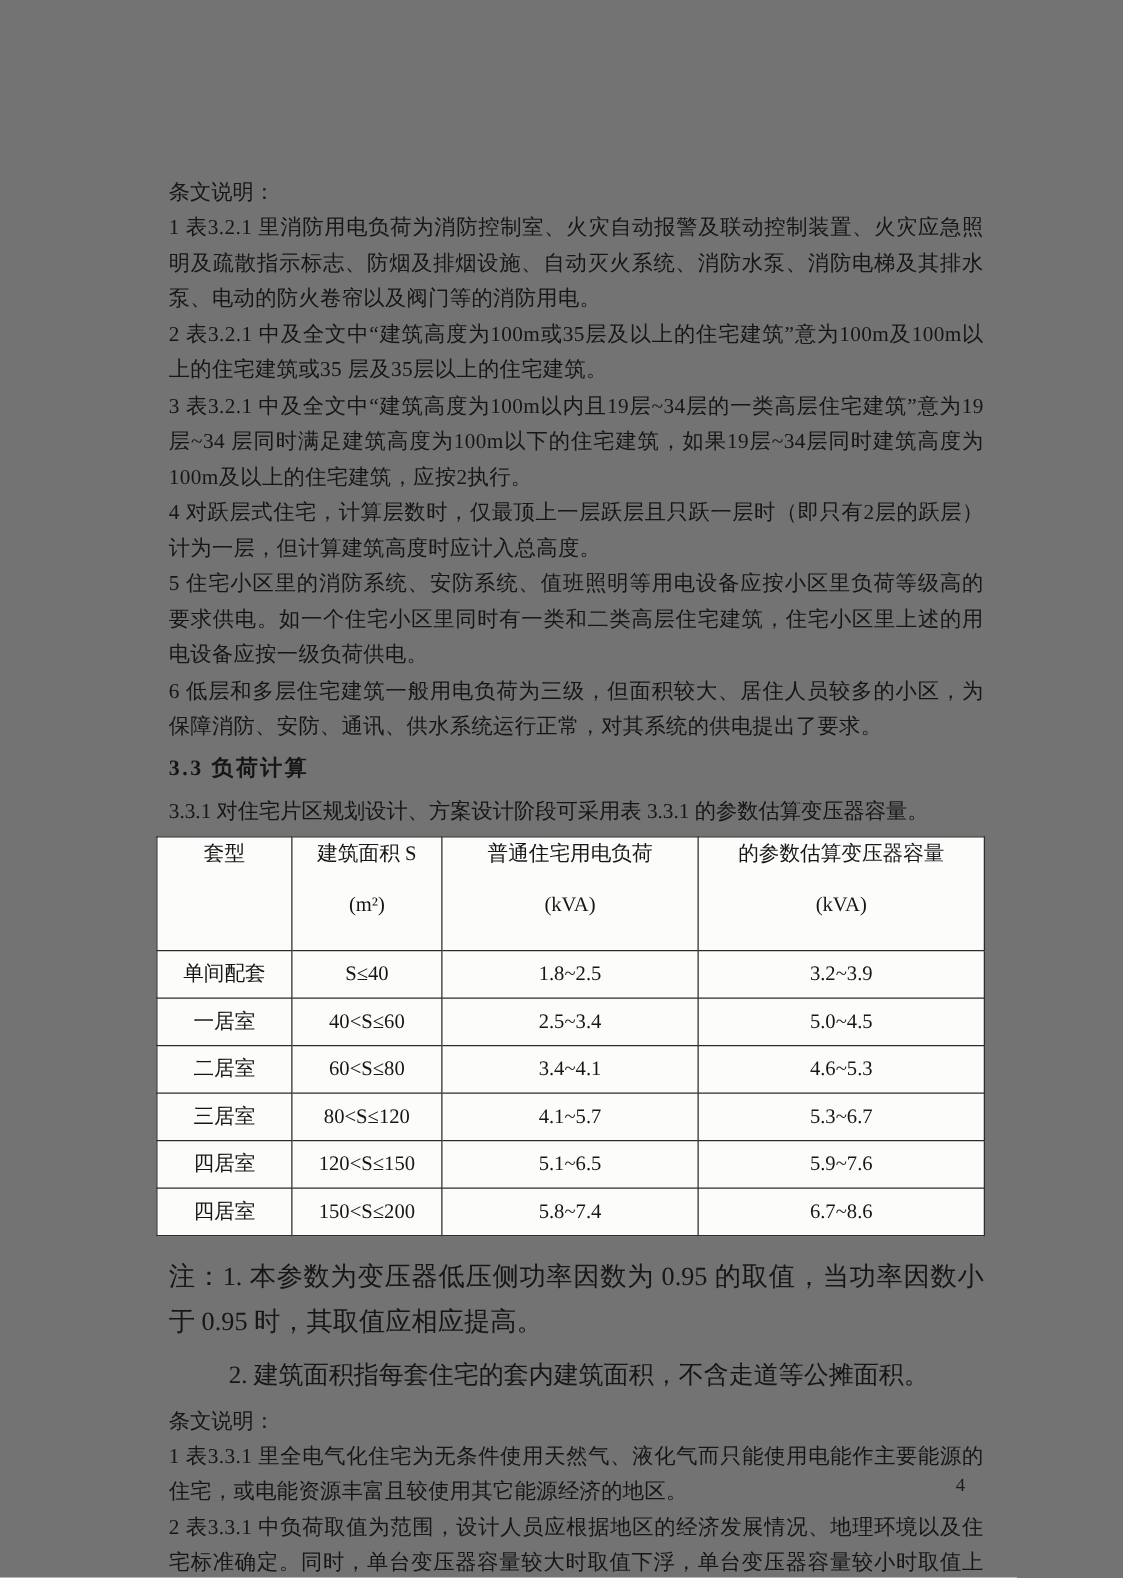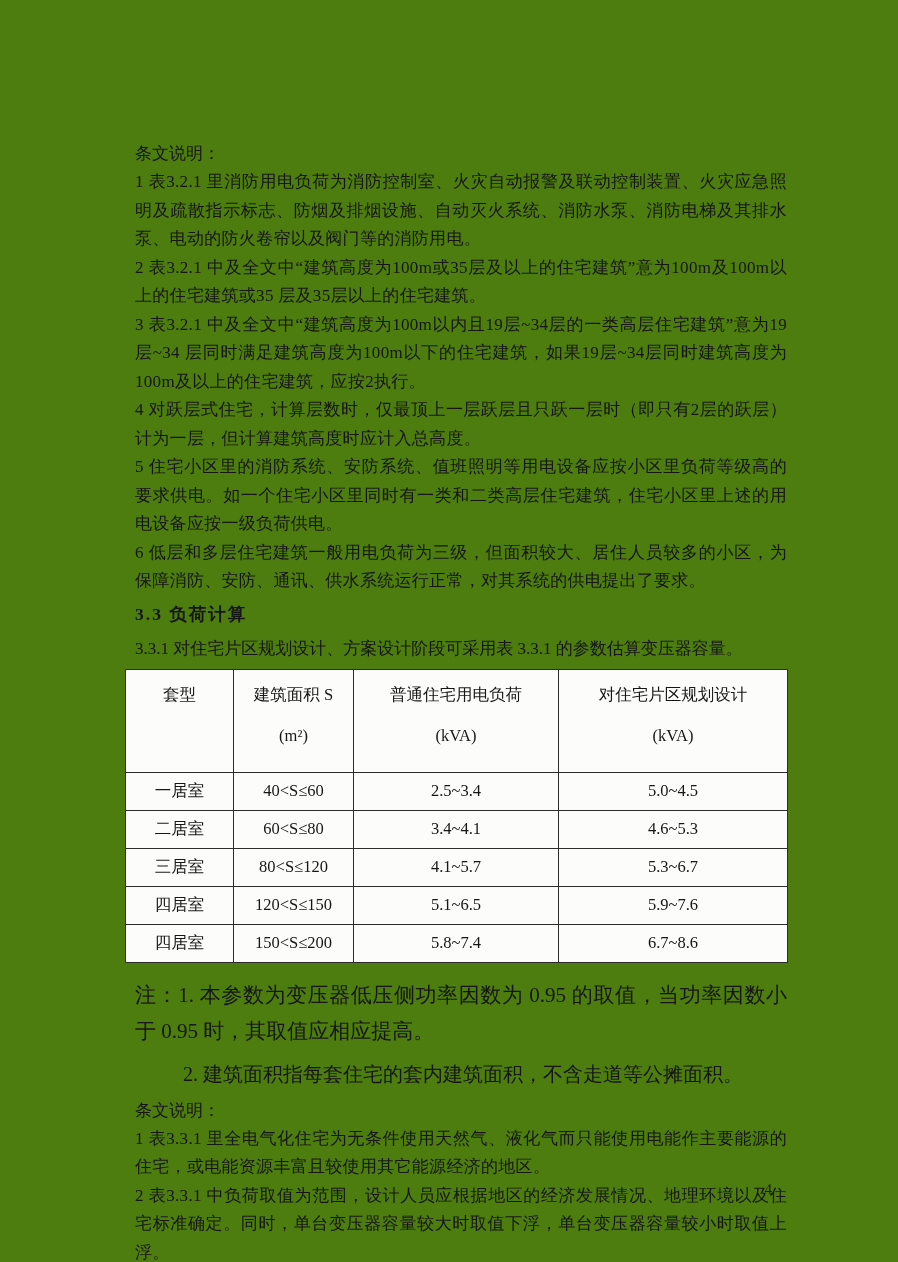--- a/index.html
+++ b/index.html
@@ -4,21 +4,21 @@
 <style>
   html, body {
     margin: 0;
     padding: 0;
     background: #e8e8e6;
   }
   .page {
     position: relative;
     width: 898px;
     height: 1262px;
-    background: #4d7c0f;
+    background: #737373;
     color: #161616;
     font-family: "Liberation Serif", "DejaVu Serif", serif;
     overflow: hidden;
   }
   .content {
     position: absolute;
     left: 135px;
     top: 140px;
     width: 652px;
   }
@@ -66,21 +66,21 @@
   table.cap-table td {
     border: 1.6px solid #2c2c2c;
     text-align: center;
     font-size: 16.5px;
     font-weight: normal;
     padding: 0;
   }
   table.cap-table thead th {
     height: 88px;
     vertical-align: top;
-    padding-top: 14px;
+    padding-top: 2px;
   }
   table.cap-table thead .hdr-unit {
     margin-top: 20px;
   }
   table.cap-table tbody td {
     height: 37px;
   }
   .notes {
     margin-top: 14px;
   }
@@ -145,26 +145,32 @@
           </th>
           <th>
             <div class="hdr-title">建筑面积 S</div>
             <div class="hdr-unit">(m²)</div>
           </th>
           <th>
             <div class="hdr-title">普通住宅用电负荷</div>
             <div class="hdr-unit">(kVA)</div>
           </th>
           <th>
-            <div class="hdr-title">对住宅片区规划设计</div>
+            <div class="hdr-title">的参数估算变压器容量</div>
             <div class="hdr-unit">(kVA)</div>
           </th>
         </tr>
       </thead>
       <tbody>
+          <tr>
+            <td>单间配套</td>
+            <td>S≤40</td>
+            <td>1.8~2.5</td>
+            <td>3.2~3.9</td>
+          </tr>
           <tr>
             <td>一居室</td>
             <td>40&lt;S≤60</td>
             <td>2.5~3.4</td>
             <td>5.0~4.5</td>
           </tr>
           <tr>
             <td>二居室</td>
             <td>60&lt;S≤80</td>
             <td>3.4~4.1</td>

